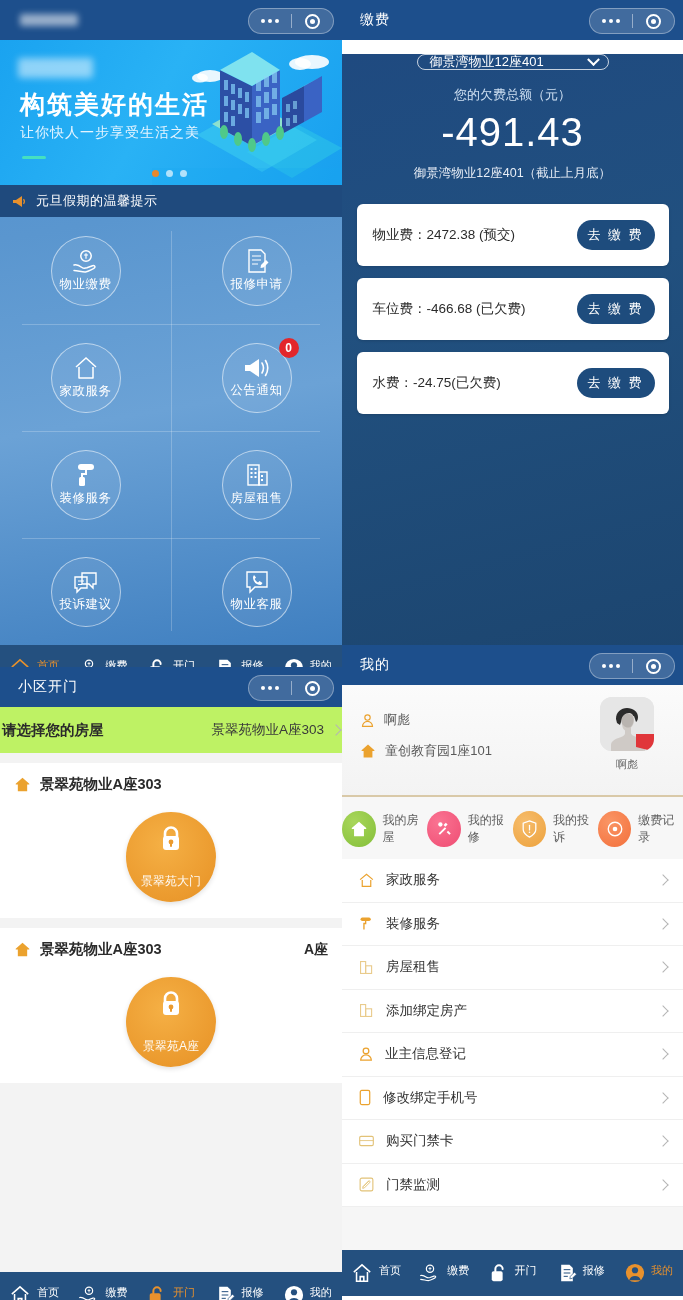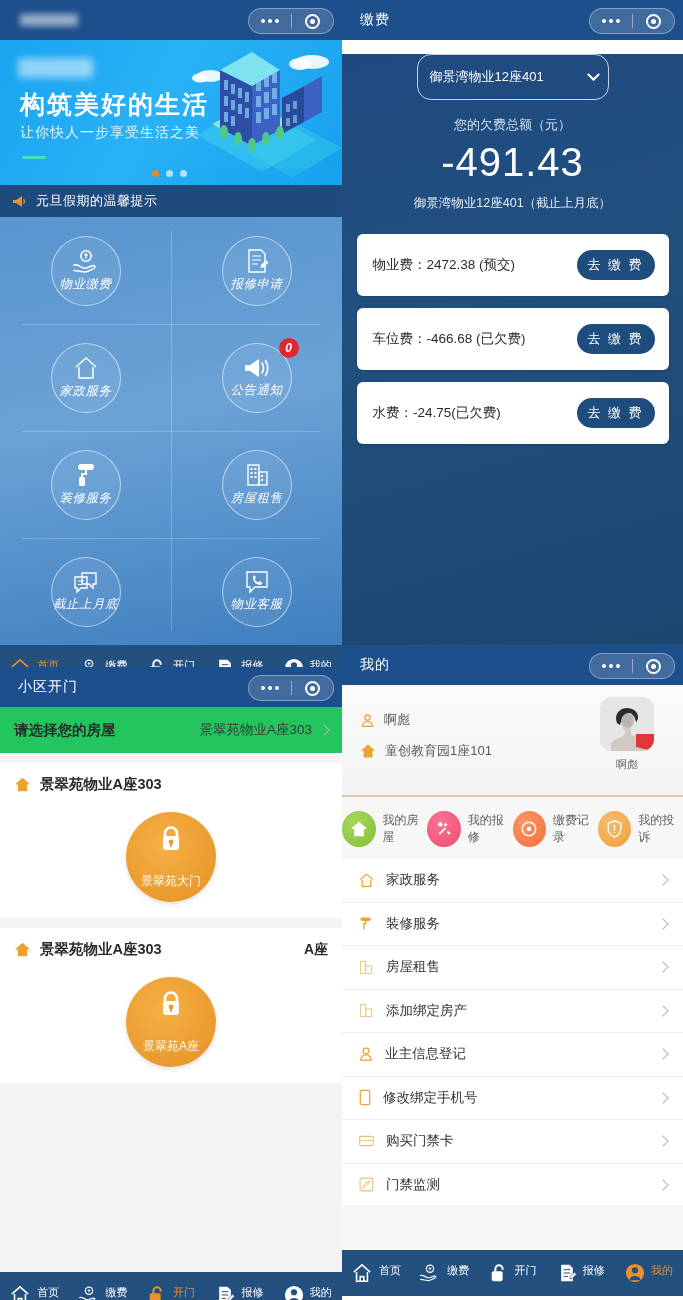--- a/index.html
+++ b/index.html
@@ -99,21 +99,21 @@
   .grid::before, .grid::after { content: ""; position: absolute; }
   .gcell {
     display: flex; flex-direction: column; align-items: center; justify-content: center;
     position: relative;
   }
   .gcell .circle {
     width: 70px; height: 70px; border-radius: 50%;
     border: 1px solid rgba(255,255,255,.55);
     background: rgba(255,255,255,.07);
     display: flex; flex-direction: column; align-items: center; justify-content: center;
-    gap: 2px; position: relative; font-style: italic;
+    gap: 2px; position: relative;
   }
   .gcell .glabel { color: #fff; font-size: 12.5px; letter-spacing: .5px; }
   .gsep-v { position: absolute; left: 50%; width: 1px; background: rgba(255,255,255,.22); }
   .gsep-h { position: absolute; left: 22px; right: 22px; height: 1px; background: rgba(255,255,255,.22); }
   .badge {
     position: absolute; right: -8px; top: -6px;
     min-width: 20px; height: 20px; border-radius: 10px;
     background: #e3262b; color: #fff; font-size: 12px;
     display: flex; align-items: center; justify-content: center;
     padding: 0 5px; font-weight: 600;
@@ -130,21 +130,21 @@
   .tab .tlabel { font-size: 11px; color: #ffffff; }
   .tab.active .tlabel { color: #e8912d; }
 
   
   .p2-body {
     height: 605px;
     background: linear-gradient(165deg,#1f4a80 0%, #21507f 40%, #1c456f 100%);
     position: relative;
   }
   .selbox {
-    margin: 14px auto 0; width: 192px; height: 46px; border-radius: 14px;
+    margin: 14px auto 0; width: 192px; height: 16px; border-radius: 14px;
     border: 1px solid rgba(255,255,255,.75);
     display: flex; align-items: center; justify-content: space-between;
     padding: 0 10px 0 12px;
   }
   .selbox .seltext { color: #fff; font-size: 13px; }
   .chev-d { width: 9px; height: 9px; border-right: 2px solid #fff; border-bottom: 2px solid #fff; transform: rotate(45deg) translate(-2px,-2px); }
   .owed-label { text-align: center; color: #cfe0f2; font-size: 13px; margin-top: 16px; }
   .owed-amount { text-align: center; color: #fff; font-size: 40px; font-weight: 400; margin-top: 6px; letter-spacing: 1px; }
   .owed-sub { text-align: center; color: #e8eef6; font-size: 12.5px; margin-top: 10px; }
 
@@ -157,22 +157,22 @@
   .fee-text { color: #2b2b2b; font-size: 13.5px; }
   .pay-btn {
     width: 78px; height: 30px; border-radius: 15px; background: #1e4c7d;
     color: #fff; font-size: 13px; display: flex; align-items: center; justify-content: center;
     letter-spacing: 2px; border: none;
   }
 
   
   .p3-body { height: 565px; background: #f3f3f3; }
   .select-row {
-    height: 46px; background: #22c55e; display: flex; align-items: center;
-    justify-content: space-between; padding: 0 14px;
+    height: 46px; background: #bef264; display: flex; align-items: center;
+    justify-content: space-between; padding: 0 2px;
   }
   .select-row .lab { font-size: 14.5px; color: #2b2b2b; font-weight: 600; }
   .select-row .val { font-size: 13.5px; color: #3a3a3a; display: flex; align-items: center; gap: 8px; }
   .chev-r { width: 8px; height: 8px; border-top: 1.6px solid #b5b5b5; border-right: 1.6px solid #b5b5b5; transform: rotate(45deg); }
 
   .door-card { background: #fff; margin-top: 10px; padding: 12px 0 16px; }
   .door-head { display: flex; align-items: center; padding: 0 14px; justify-content: space-between; }
   .door-head-left { display: flex; align-items: center; gap: 9px; }
   .door-head .name { font-size: 14.5px; color: #2b2b2b; font-weight: 600; }
   .door-head .right { font-size: 14px; color: #2b2b2b; font-weight: 600; }
@@ -416,21 +416,21 @@
 
         <div class="gcell">
           <div class="circle">
             <span class="icon">
               <svg width="26" height="24" viewBox="0 0 26 24" fill="none" stroke="#fff" stroke-width="1.4">
                 <path d="M9 3h14v11h-3v4l-4-4H9z"></path>
                   <path d="M2 7h12v11H8l-4 4v-4H2z"></path>
                 <path d="M5 11h6M5 14.5h4" stroke-width="1.2"></path>
               </svg>
             </span>
-            <span class="glabel">截止上月底</span>
+            <span class="glabel">投诉建议</span>
           </div>
         </div>
 
         <div class="gcell">
           <div class="circle">
             <span class="icon">
               <svg width="26" height="24" viewBox="0 0 26 24" fill="none" stroke="#fff" stroke-width="1.4">
                 <path d="M3 2h20v15H11l-5 5v-5H3z"></path>
                 <path d="M9 7c0 5 3.5 8 8 8l1.5-2-3-2-1.5 1.5c-1.5-.8-2.7-2-3.3-3.4L12 7.5 10 5z" fill="#fff" stroke="none"></path>
               </svg>
@@ -787,38 +787,38 @@
                 <path d="M13 2a5 5 0 00-4.3 7.5L2.5 15.7l1.8 1.8 6.2-6.2A5 5 0 1013 2z" opacity=".0"></path>
                 <path d="M4 15l7-7 1.5 1.5-7 7z"></path>
                 <path d="M12 3l-2.5 2.5 2 2L14 5z"></path>
                 <path d="M14.5 12l3 3-1.5 1.5-3-3z"></path>
                 <circle cx="6" cy="5" r="2.4"></circle>
               </svg>
           </div>
           <div class="quad-label">我的报修</div>
         </div>
         <div class="quad-item">
-          <div class="quad-circle" style="background:radial-gradient(circle at 35% 30%,#fa9565,#f3703c)">
-            <svg width="18" height="18" viewBox="0 0 20 20" fill="none" stroke="#fff" stroke-width="1.5">
-                <circle cx="10" cy="10" r="7.5"></circle>
-                <circle cx="10" cy="10" r="2.6" fill="#fff" stroke="none"></circle>
-              </svg>
-          </div>
-          <div class="quad-label">缴费记录</div>
-        </div>
-        <div class="quad-item">
           <div class="quad-circle" style="background:radial-gradient(circle at 35% 30%,#f6bc6b,#eda23d)">
             <svg width="17" height="18" viewBox="0 0 18 20" fill="none" stroke="#fff" stroke-width="1.4">
                 <path d="M9 1l7 2.5v7C16 15 9 19 9 19S2 15 2 10.5v-7z"></path>
                 <path d="M9 6v5" stroke-linecap="round"></path>
                 <circle cx="9" cy="13.6" r=".9" fill="#fff" stroke="none"></circle>
               </svg>
           </div>
           <div class="quad-label">我的投诉</div>
         </div>
+        <div class="quad-item">
+          <div class="quad-circle" style="background:radial-gradient(circle at 35% 30%,#fa9565,#f3703c)">
+            <svg width="18" height="18" viewBox="0 0 20 20" fill="none" stroke="#fff" stroke-width="1.5">
+                <circle cx="10" cy="10" r="7.5"></circle>
+                <circle cx="10" cy="10" r="2.6" fill="#fff" stroke="none"></circle>
+              </svg>
+          </div>
+          <div class="quad-label">缴费记录</div>
+        </div>
       </div>
 
       <div class="menu">
         <div class="menu-item">
           <span class="icon">
             <svg width="17" height="17" viewBox="0 0 20 20" fill="none" stroke="#eba22e" stroke-width="1.4">
                 <path d="M2.5 9L10 2.6 17.5 9"></path>
                 <path d="M5 9.5V17h10V9.5"></path>
               </svg>
           </span>

